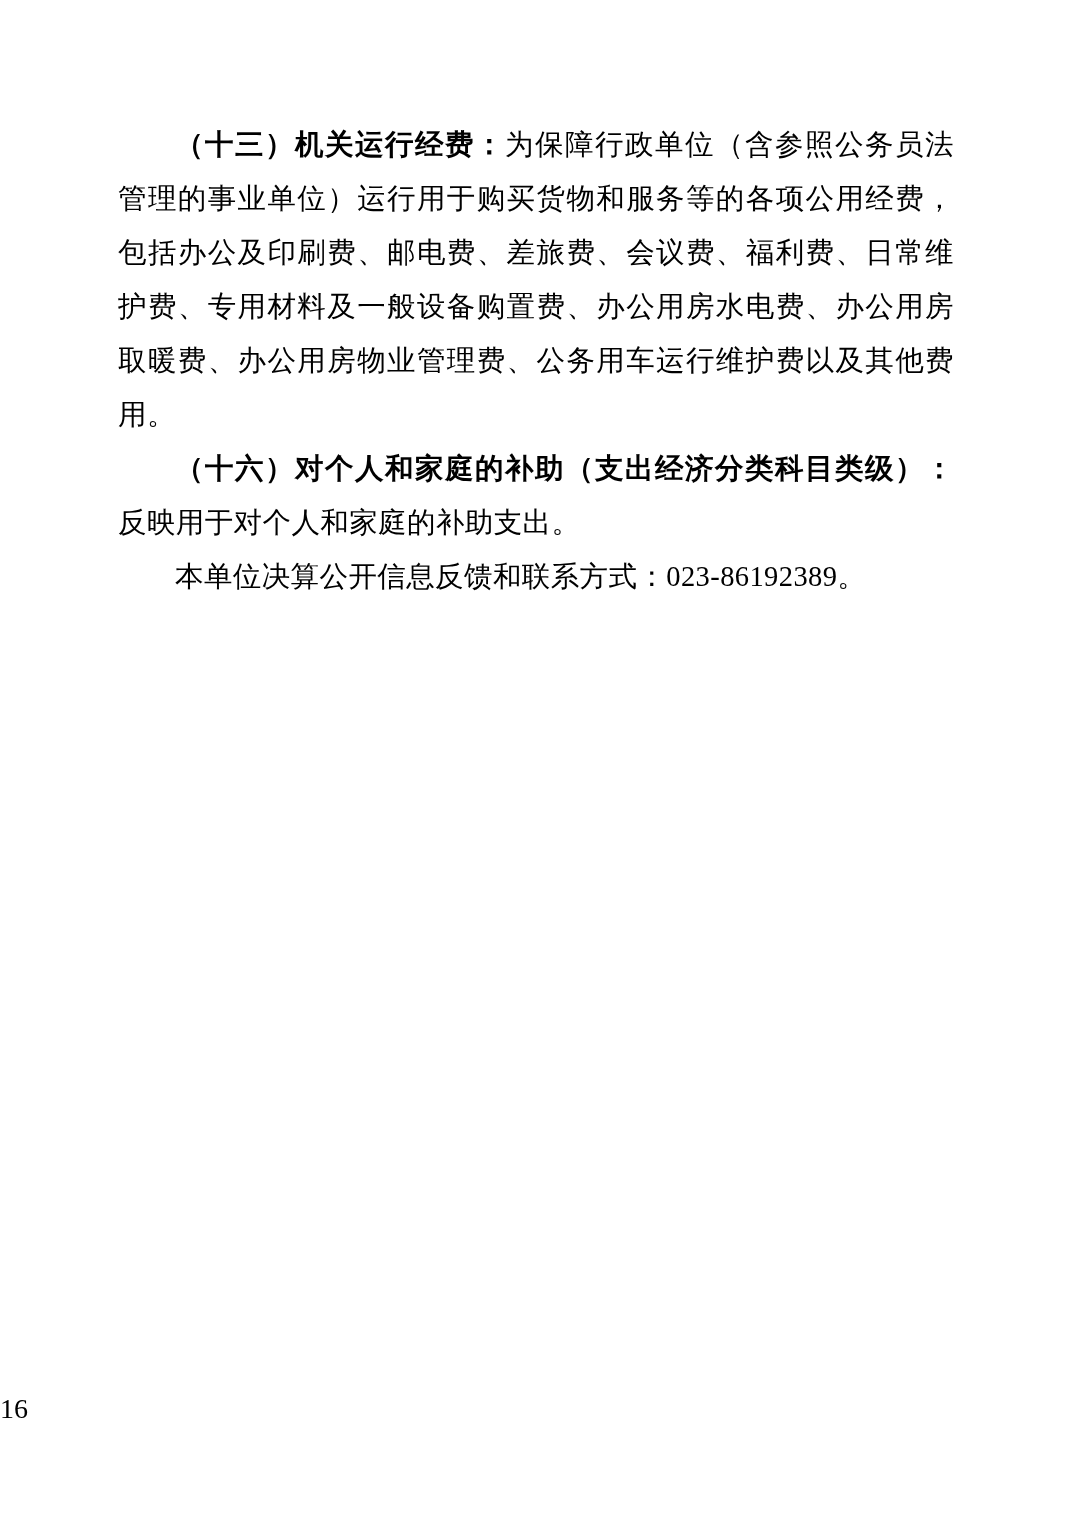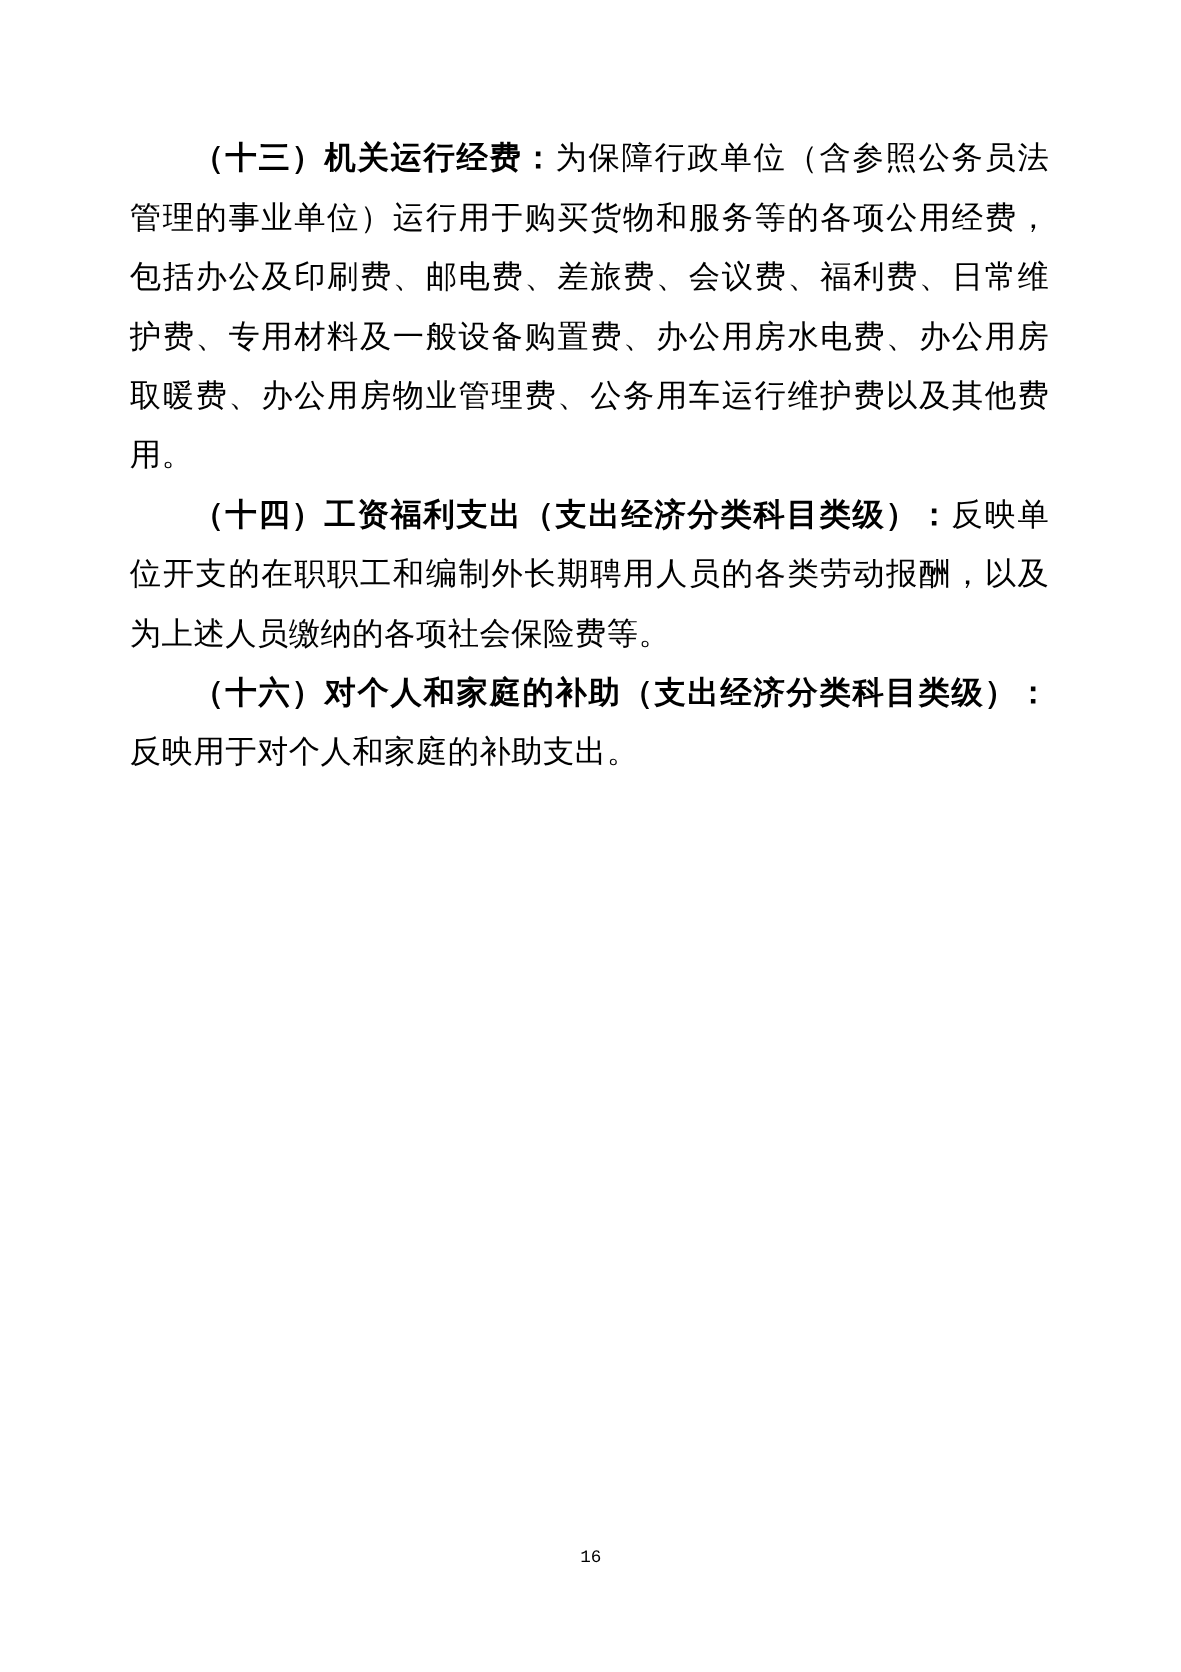--- a/index.html
+++ b/index.html
@@ -49,36 +49,35 @@
     line-height: 54px;
     text-indent: 57px;
     margin: 0;
     letter-spacing: 0.4px;
   }
   .page-number {
     position: absolute;
     bottom: 95px;
     left: 0;
     width: 1074px;
-    text-align: center;
-    font-size: 16px;
-    font-family: Liberation Mono, monospace;
+    font-size: 28px;
+    font-family: Liberation Serif, serif;
     color: #000000;
   }
 </style>
 </head>
 <body>
 
 <div class="page">
 
   <p class="para para-indent"><span class="lead">（十三）机关运行经费：</span><span>为保障行政单位（含参照公务员法管理的事业单位）运行用于购买货物和服务等的各项公用经费，包括办公及印刷费、邮电费、差旅费、会议费、福利费、日常维护费、专用材料及一般设备购置费、办公用房水电费、办公用房取暖费、办公用房物业管理费、公务用车运行维护费以及其他费用。</span></p>
 
-  <p class="para para-indent"><span class="lead">（十四）工资福利支出（支出经济分类科目类级）：</span><span>反映单位开支的在职职工和编制外长期聘用人员的各类劳动报酬，以及为上述人员缴纳的各项社会保险费等。</span></p>
 
 
   <p class="para para-indent"><span class="lead">（十六）对个人和家庭的补助（支出经济分类科目类级）：</span><span>反映用于对个人和家庭的补助支出。</span></p>
 
 
 
+  <p class="plain-para">本单位决算公开信息反馈和联系方式：023-86192389。</p>
 
 </div>
 
 <div class="page-number">16</div>
 
 </body></html>

